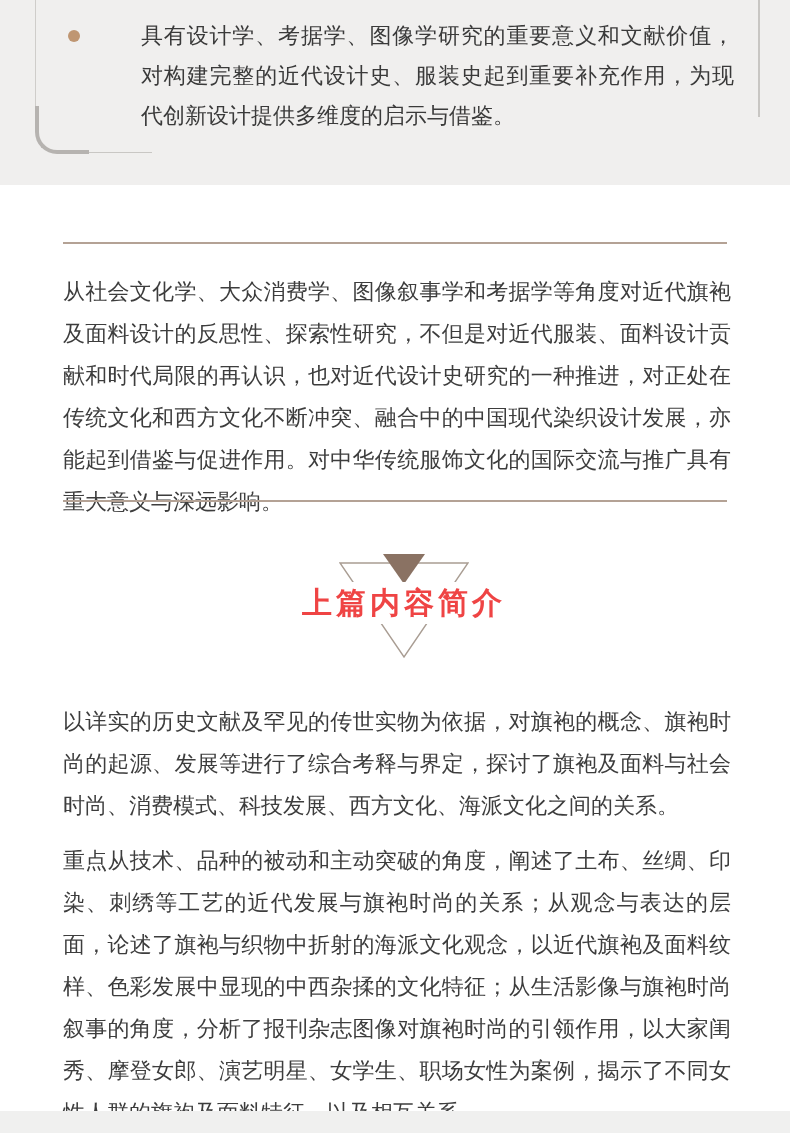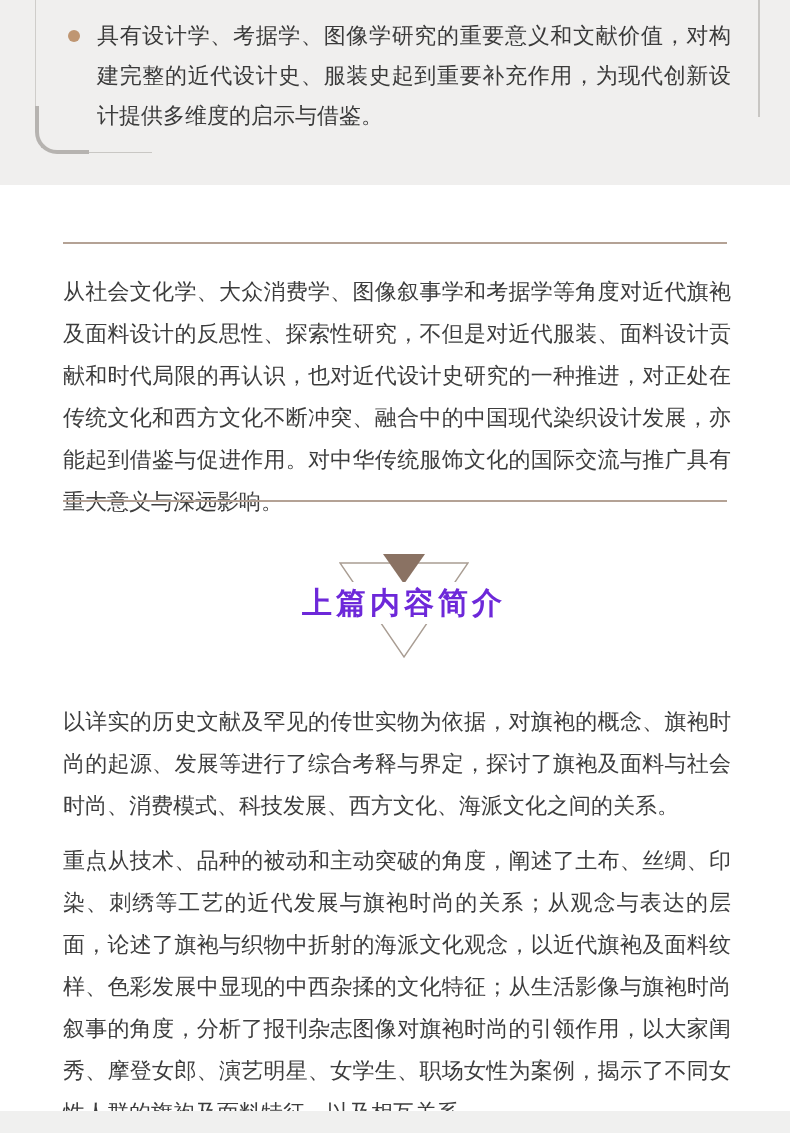--- a/index.html
+++ b/index.html
@@ -46,20 +46,21 @@
     flex: 0 0 12px;
     width: 12px; height: 12px; border-radius: 50%;
     background: #bf9672;
     margin-top: 14px; margin-right: 17px;
   }
   .bullet-text {
     width: 634px;
     font-size: 22px; line-height: 40px;
     text-align: justify;
     color: #3a3a3a;
+    margin-left: 44px;
   }
 
   
   .divider {
     position: absolute; left: 63px;
     width: 664px; height: 2px;
     background: #b4a295;
   }
   .divider-1 { top: 242px; }
   .divider-2 { top: 500px; }
@@ -87,21 +88,21 @@
   }
   .deco-title {
     position: absolute; left: 404px; top: 32px;
     transform: translateX(-50%);
     background: #ffffff;
     padding: 0 13px;
     font-family: "Liberation Serif", "DejaVu Serif", serif;
     font-weight: bold;
     font-size: 30px; line-height: 42px;
     letter-spacing: 4px;
-    color: #6d28d9;
+    color: #ef4444;
     white-space: nowrap;
   }
 
   
   .footer-strip {
     position: absolute; left: 0; top: 1111px;
     width: 790px; height: 22px;
     background: #f0f0ef;
   }
 </style>

